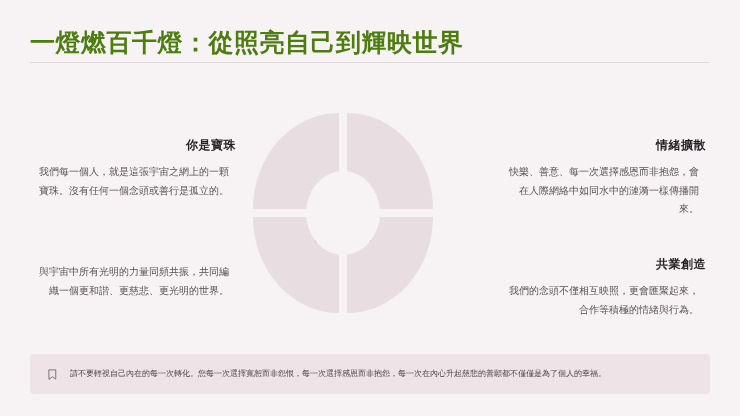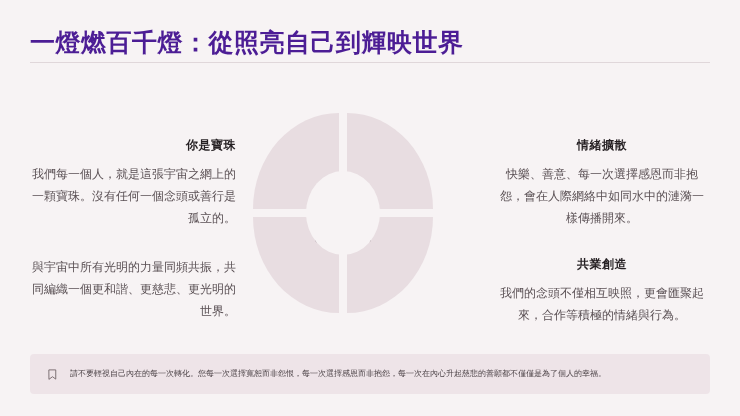--- a/index.html
+++ b/index.html
@@ -21,21 +21,21 @@
     background: #f7f3f4;
     box-sizing: border-box;
   }
   .title {
     position: absolute;
     left: 30px;
     top: 26px;
     font-size: 25px;
     font-weight: bold;
     letter-spacing: 0.5px;
-    color: #4c1d95;
+    color: #4d7c0f;
     white-space: nowrap;
   }
   .title-rule {
     position: absolute;
     left: 30px;
     top: 62px;
     width: 680px;
     height: 1px;
     background: #e0d7da;
   }
@@ -110,32 +110,32 @@
 
   
   .card {
     position: absolute;
     width: 208px;
   }
   .card.left {
     text-align: right;
   }
   .card.right {
-    text-align: center;
+    text-align: right;
   }
   .card h3 {
     margin: 0 0 9px 0;
     font-size: 12px;
     font-weight: bold;
     color: #241f22;
     letter-spacing: 0.5px;
   }
   .card p {
-    margin: 0;
-    font-size: 12px;
+    margin: 7px;
+    font-size: 10px;
     line-height: 1.85;
     color: #5a5054;
   }
   .card.c1 { left: 28px;  top: 137px; }
   .card.c2 { left: 498px; top: 137px; }
   .card.c3 { left: 28px;  top: 256px; }
   .card.c4 { left: 498px; top: 256px; }
 
   
   .callout {

